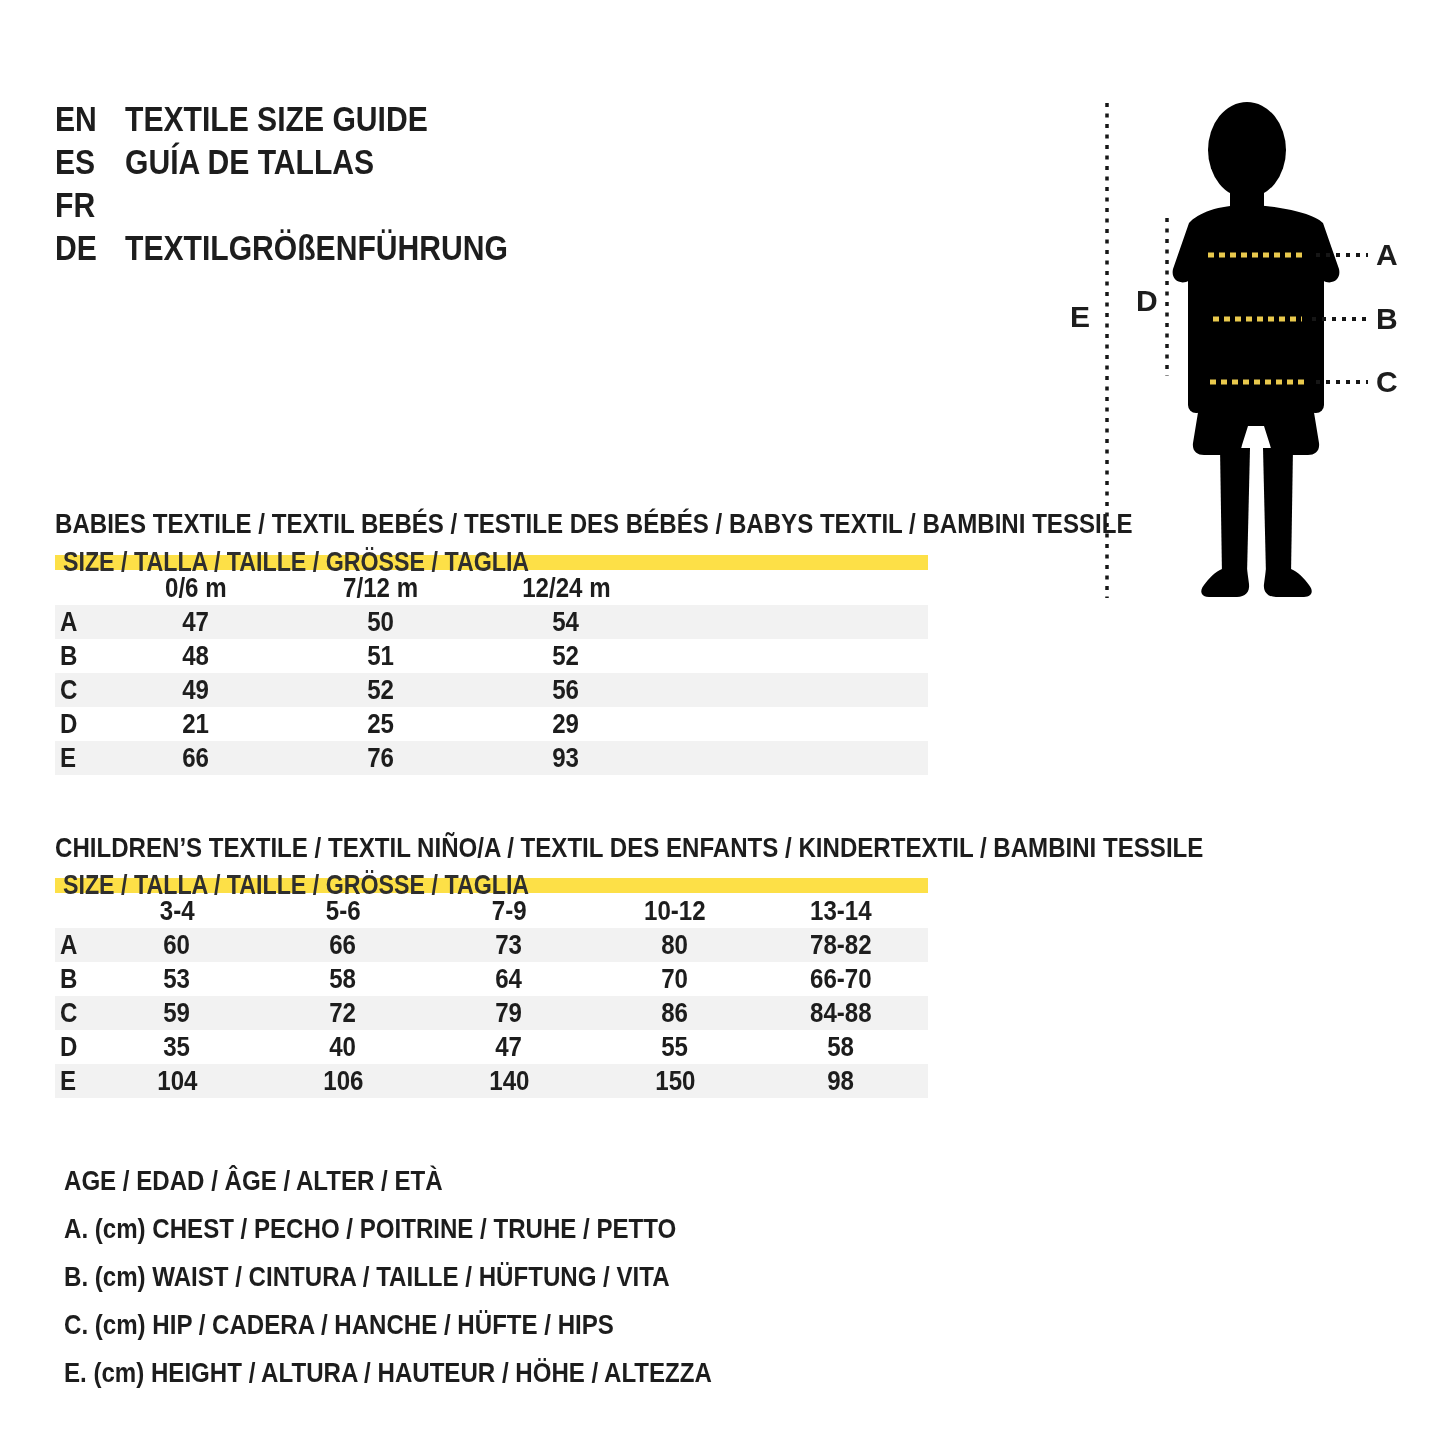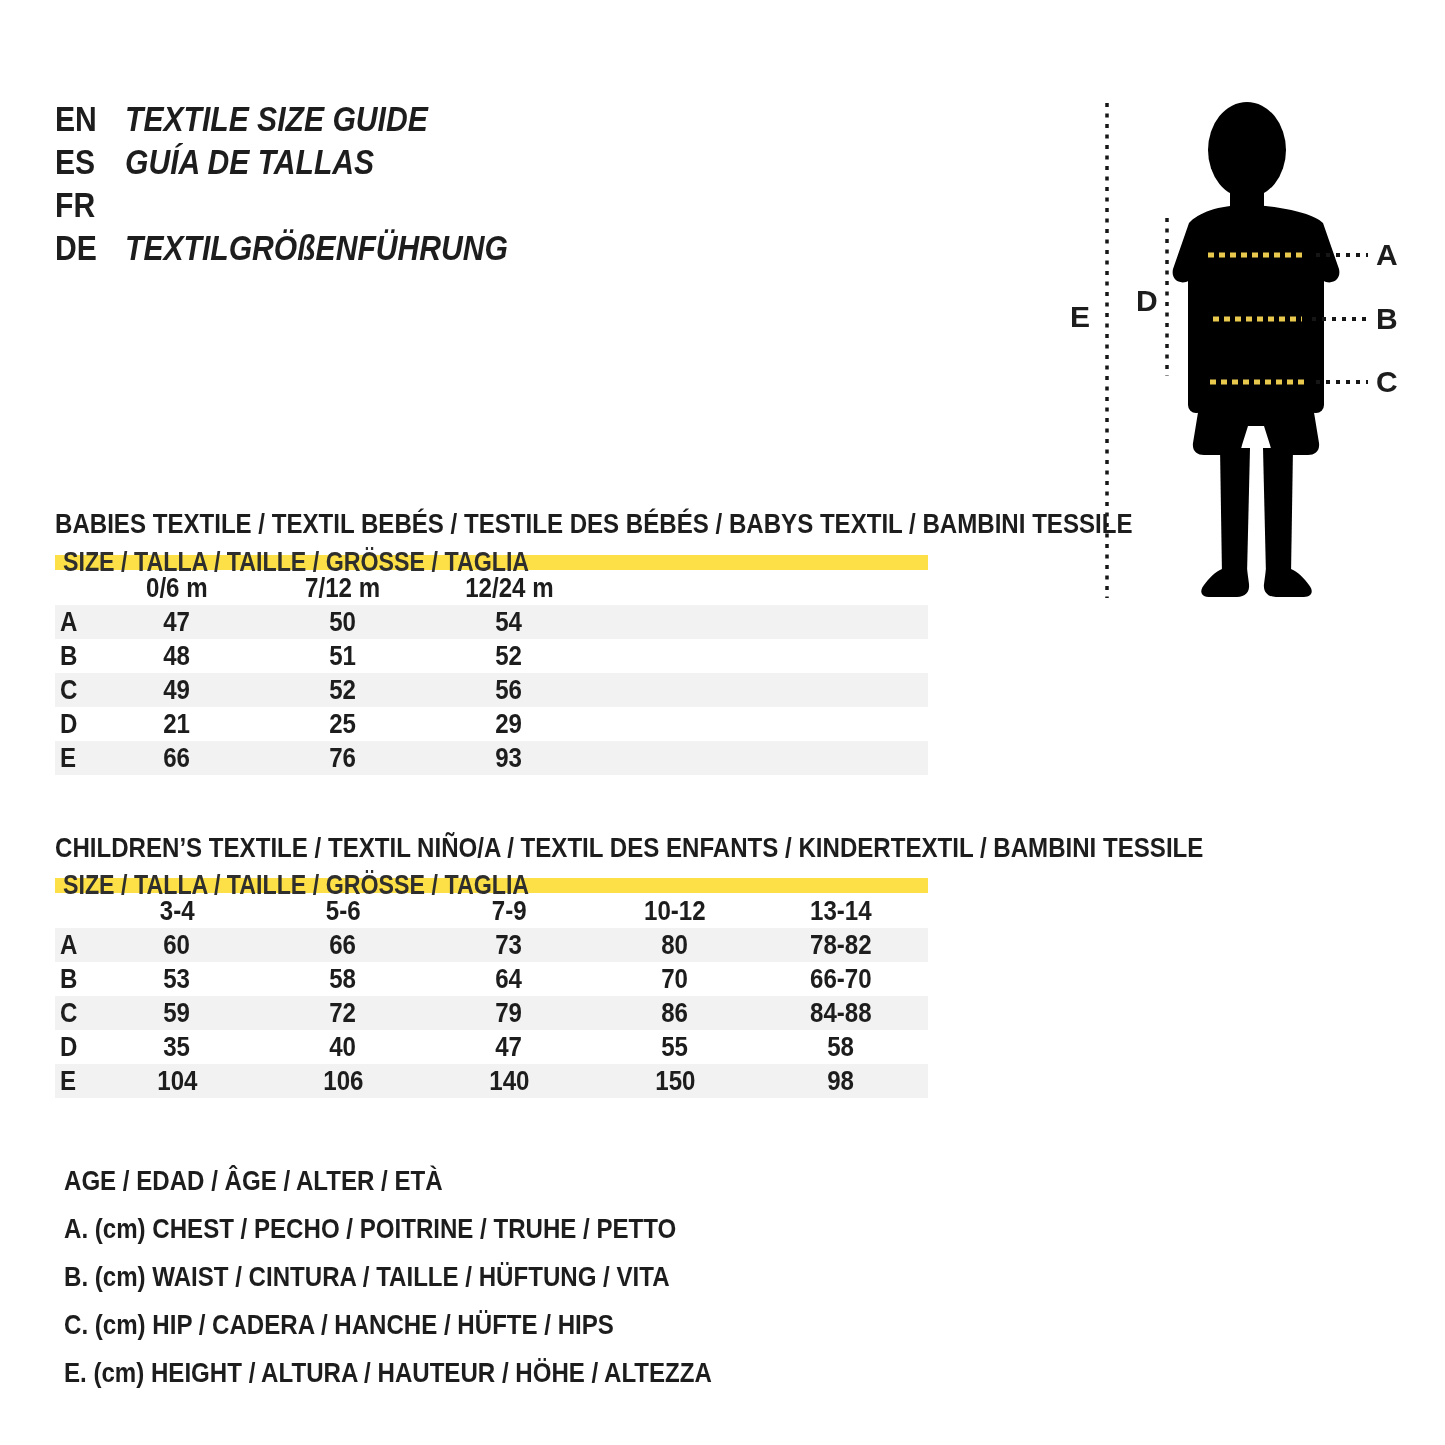--- a/index.html
+++ b/index.html
@@ -8,40 +8,40 @@
     position:relative; width:1445px; height:1445px; background:#ffffff;
     font-family:"Liberation Sans", sans-serif; color:#1d1d1d; overflow:hidden;margin-top:23px;
   }
   .cond { display:inline-block; transform:scaleX(0.86); transform-origin:0 50%; white-space:nowrap; }
   .cond-c { display:inline-block; transform:scaleX(0.86); transform-origin:50% 50%; white-space:nowrap; }
 
   
   .lang-block { position:absolute; left:55px; top:74px; }
   .lang-row { display:flex; height:43px; align-items:center; }
   .lang-code { width:70px; font-size:35px; font-weight:700; }
-  .lang-title { font-size:35px; font-weight:700;font-style:italic; }
+  .lang-title { font-size:35px; font-weight:700; }
 
   
   .diagram { position:absolute; left:1050px; top:70px; width:360px; height:520px; }
   .dlabel { font:700 30px "Liberation Sans", sans-serif; fill:#1d1d1d; }
 
   
   .section-title { position:absolute; left:55px; font-size:28px; font-weight:700; line-height:30px; }
   .t-babies { top:486px; }
   .t-children { top:810px;text-decoration:underline; }
 
   
   .table { position:absolute; left:55px; width:873px; }
   .tbl-babies { top:532px; }
   .tbl-children { top:855px; }
   .size-bar { height:15px; background:#fde047; display:flex; align-items:center; padding-left:8px;
               font-size:27px; font-weight:700; color:#2e2e2e; }
   .trow { display:grid; height:34px; align-items:center; font-size:28px; font-weight:700; }
   .thead { height:35px; }
-  .cols3 { grid-template-columns:39px repeat(3,166px) 1fr; }
+  .cols3 { grid-template-columns:39px repeat(3,166px) 1fr;gap:19px; }
   .cols5 { grid-template-columns:39px repeat(5,166px) 1fr; }
   .stripe { background:#f2f2f2; }
   .rlabel { padding-left:5px; }
   .cell { display:flex; justify-content:center; }
 
   
   .legend { position:absolute; left:64px; top:1134px; }
   .legend-line { height:48px; display:flex; align-items:center; font-size:28px; font-weight:700; }
 </style>
 </head>

